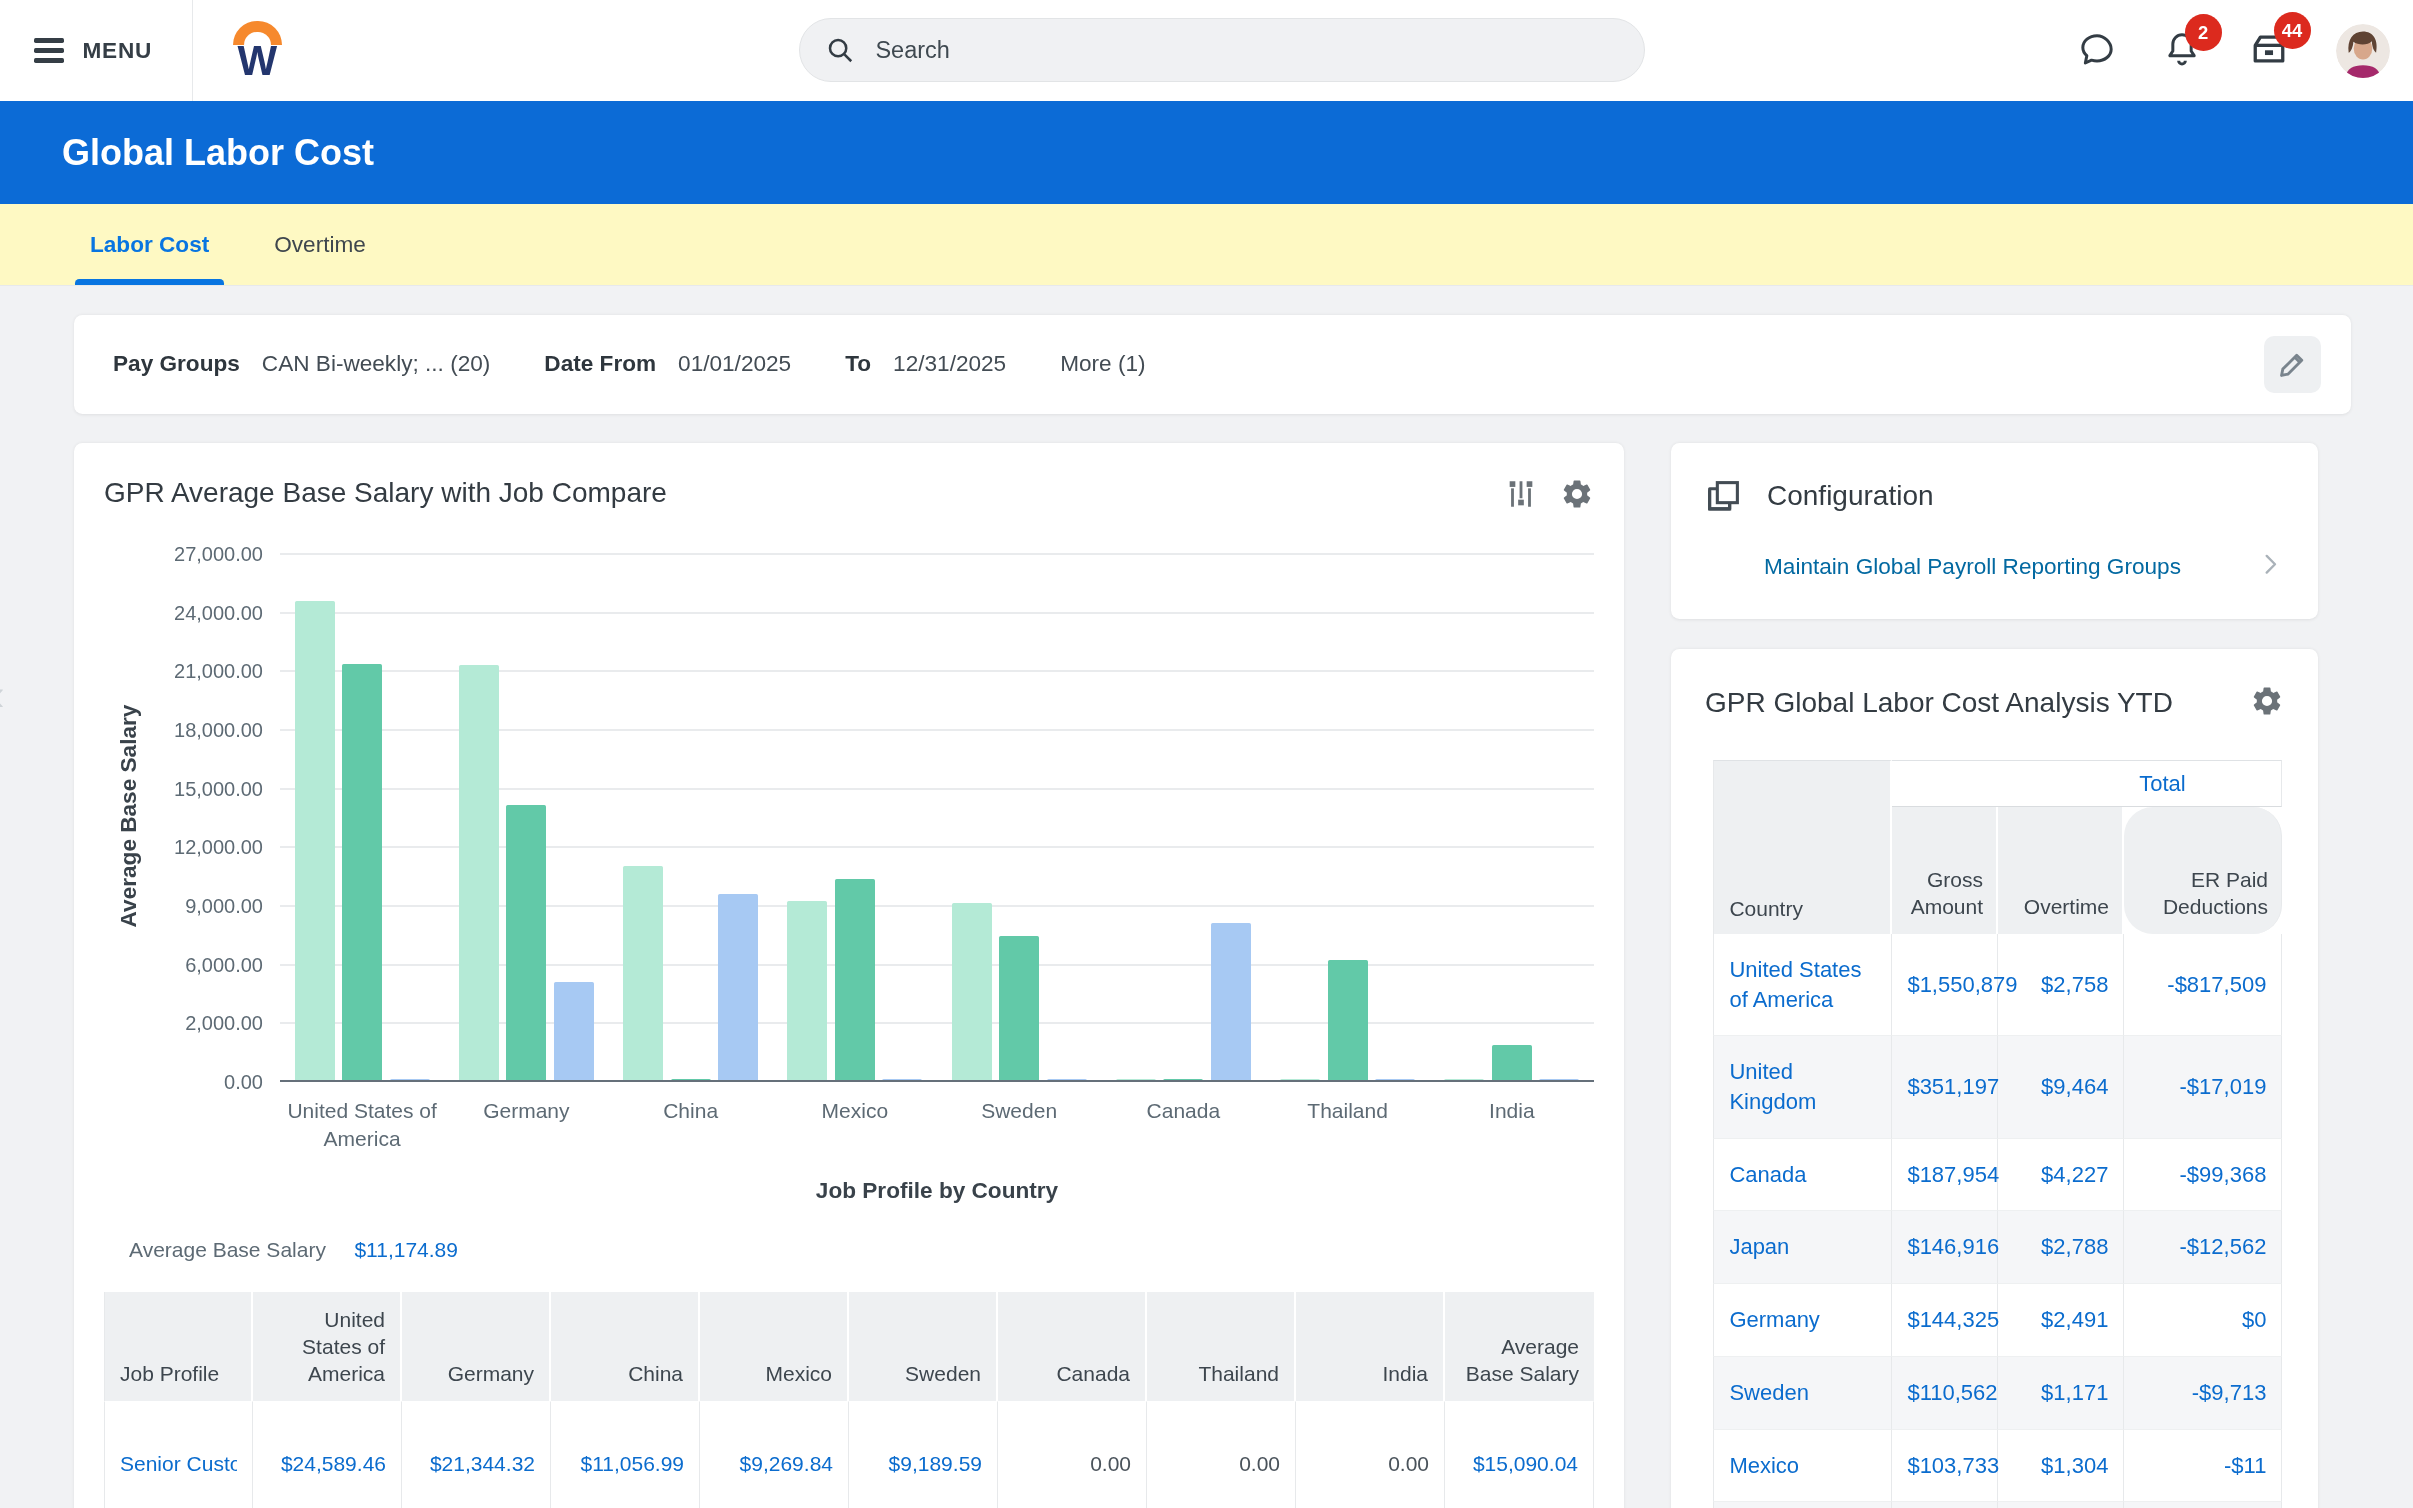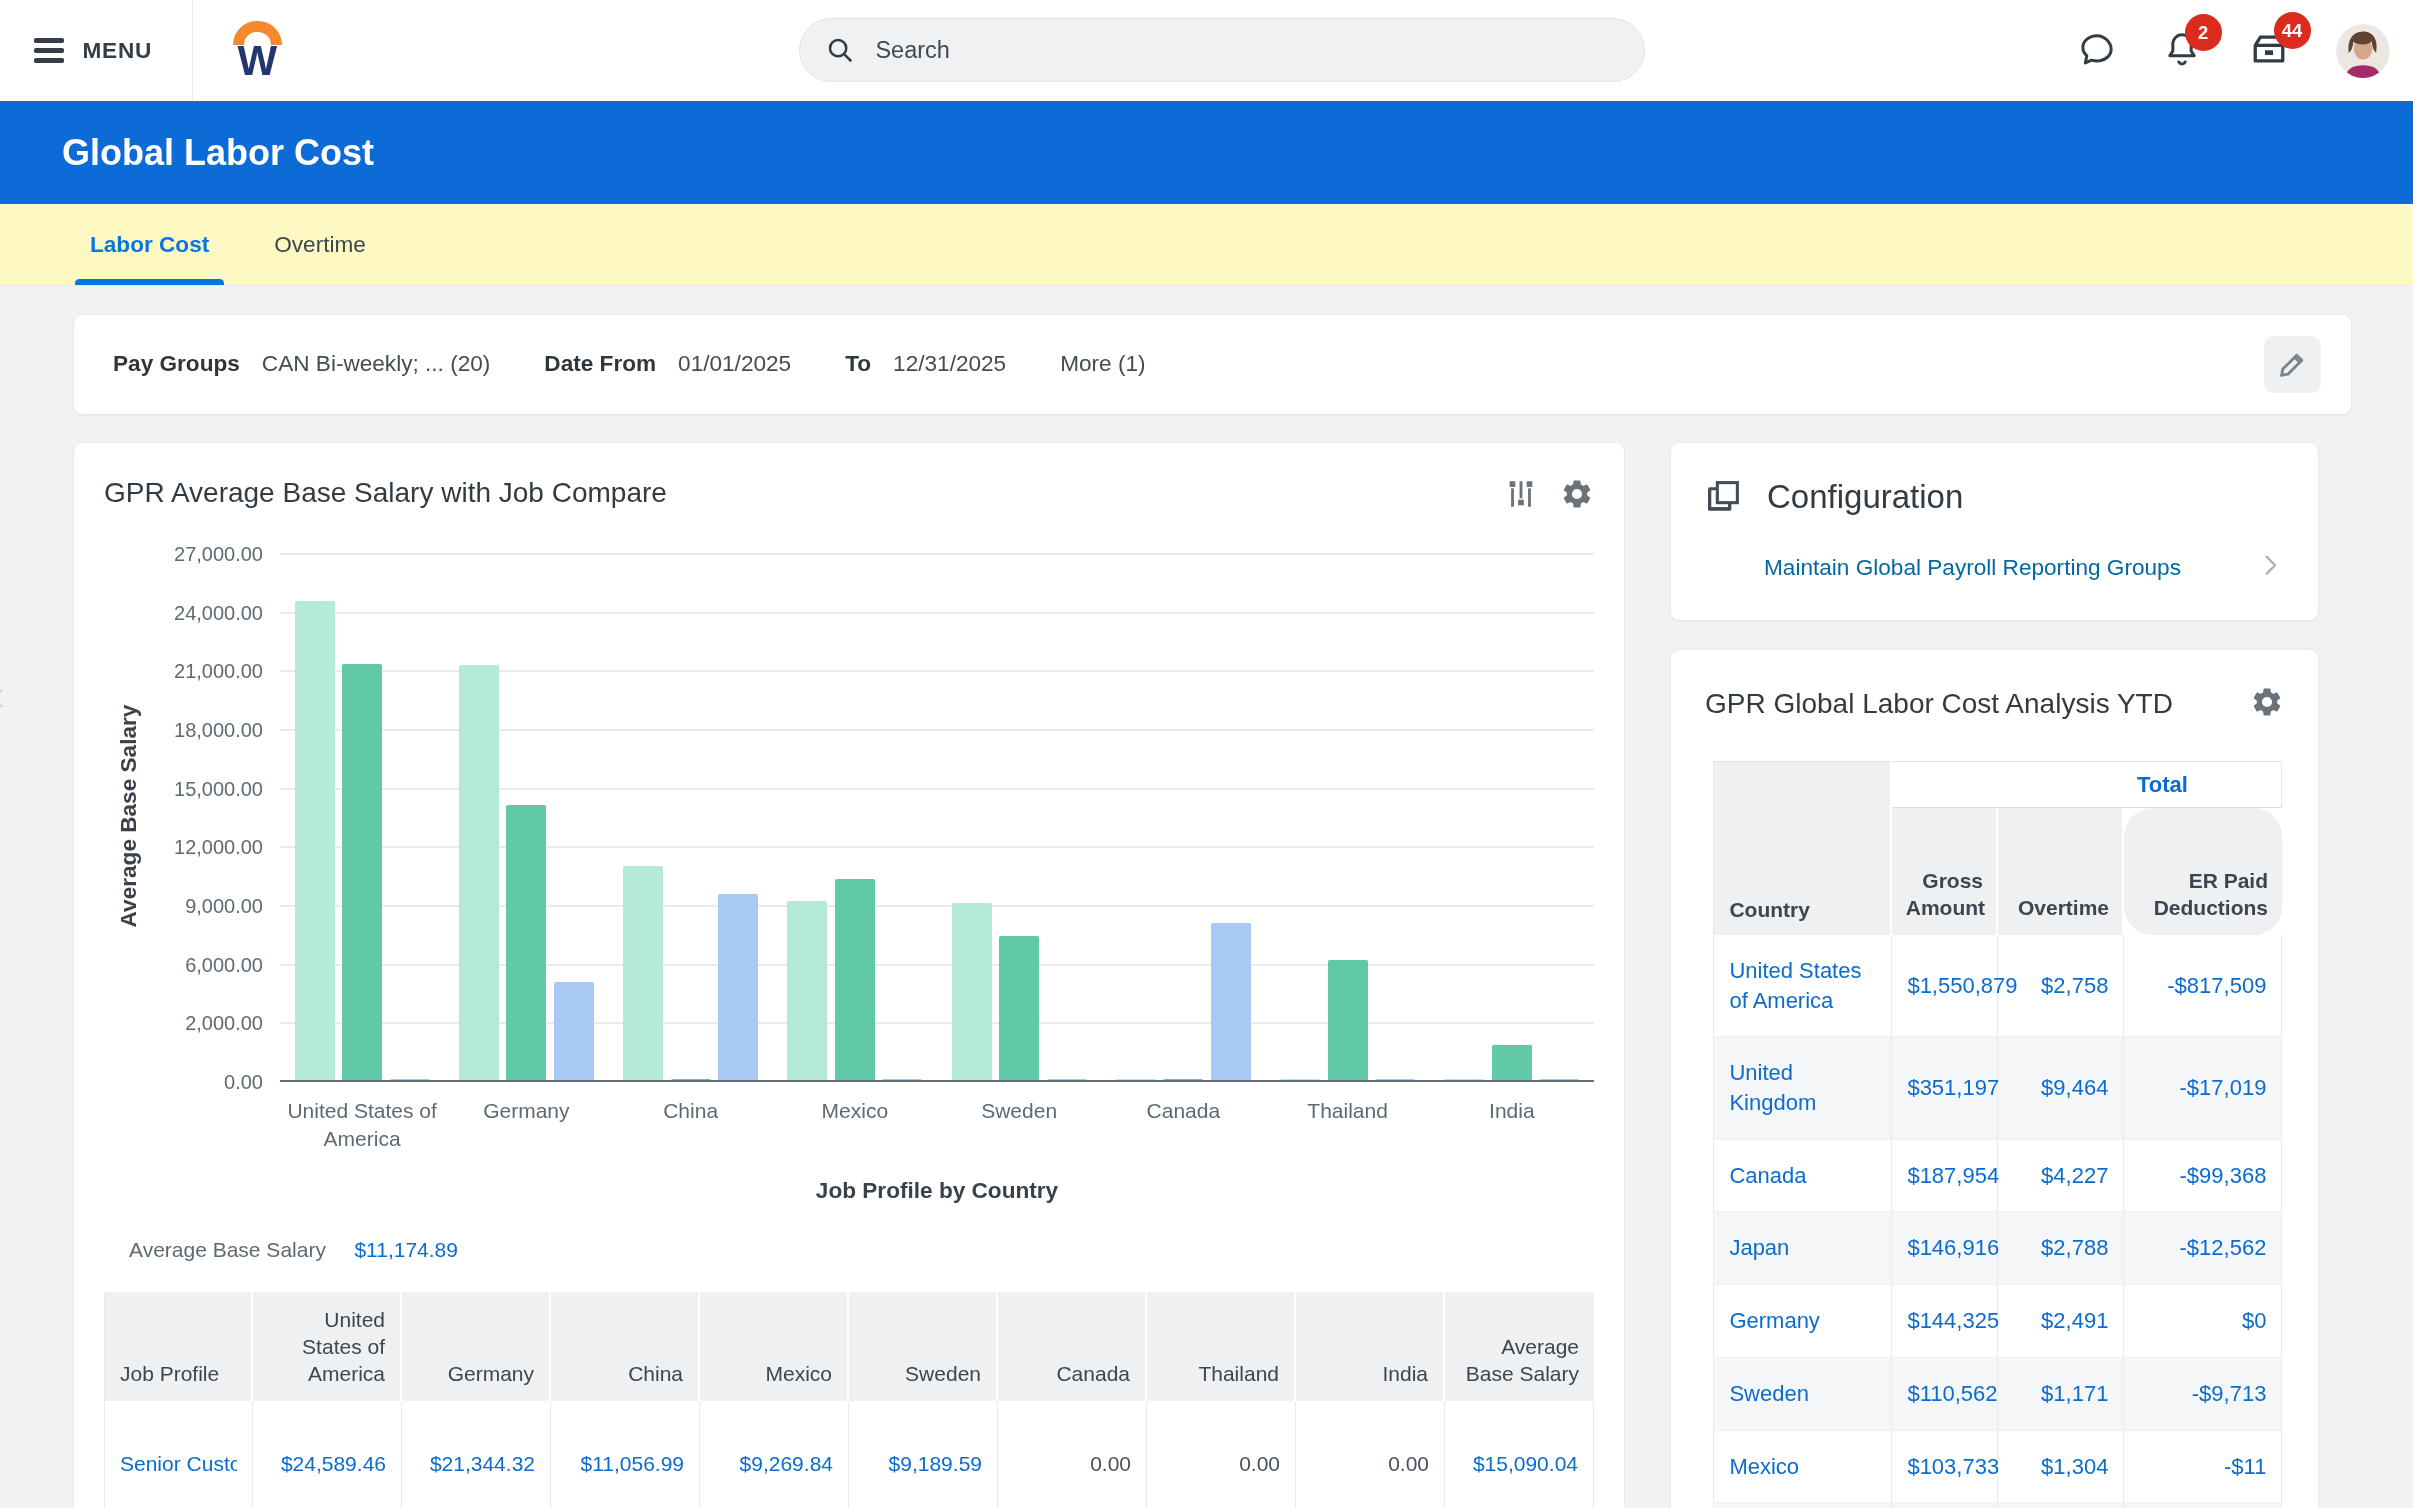--- a/index.html
+++ b/index.html
@@ -79,30 +79,30 @@
   .comparison-table td:first-child{text-align:left;border-left:0.8px solid #e7e9eb;}
   .comparison-table td.link{color:#0b6cce;cursor:pointer;}
   .comparison-table td.plain{color:#4a535b;}
   .profile-cell{color:#0b6cce;cursor:pointer;}
   .clip-line{white-space:nowrap;overflow:hidden;max-width:126px;line-height:1.55;}
 
   
   .right-col{width:659px;display:flex;flex-direction:column;gap:30px;flex:0 0 auto;}
   .config-card{padding:35px 34px;box-sizing:border-box;}
   .config-head{display:flex;align-items:center;gap:25px;color:#434c54;}
-  .config-head h2{margin:0;font-size:33px;font-weight:400;color:#333b42;}
+  .config-head h2{margin:0;font-size:28px;font-weight:400;color:#333b42;}
   .config-link{margin-top:35px;margin-left:59px;display:flex;align-items:center;font-size:22.6px;color:#0369a1;cursor:pointer;gap:16px;}
   .config-link .chev{margin-left:auto;color:#aab2b9;}
 
   .analysis-card{padding:35px 34px 0;box-sizing:border-box;}
   .analysis-head{display:flex;align-items:center;}
   .analysis-head h2{margin:0;font-size:28px;font-weight:400;color:#333b42;}
   .analysis-head .hicon{margin-left:auto;color:#6b7278;cursor:pointer;}
   .analysis-table{margin-top:39px;margin-left:8.4px;width:568px;border-collapse:separate;border-spacing:0;table-layout:fixed;}
-  .analysis-table th{font-weight:700;box-sizing:border-box;}
+  .analysis-table th{font-weight:400;box-sizing:border-box;}
   .th-country{background:#eef0f2;text-align:left;vertical-align:bottom;padding:13.4px 15px;font-size:21px;color:#3d464e;border-right:2.5px solid #fff;border-top:0.8px solid #dfe2e5;border-left:0.8px solid #e7e9eb;cursor:pointer;}
   .th-total{background:#fff;height:47px;font-size:22px;color:#0b6cce;text-align:center;padding:5px 0 5px 151px;border-bottom:1.7px solid #d9dcdf;border-top:0.8px solid #dfe2e5;border-right:0.8px solid #e7e9eb;cursor:pointer;}
   .th-sub{background:#eef0f2;height:127px;vertical-align:bottom;text-align:right;padding:13.4px 13.4px;font-size:21px;color:#3d464e;border-right:2.5px solid #fff;line-height:1.3;cursor:pointer;}
   .th-sub:last-child{border-right:0.8px solid #e7e9eb;border-radius:29px;}
   .analysis-table td{font-size:22px;color:#0b6cce;padding:21px 15px;line-height:1.35;border-bottom:1.7px solid #eef0f1;border-right:0.8px solid #e7e9eb;vertical-align:middle;box-sizing:border-box;cursor:pointer;}
   .analysis-table td:first-child{border-left:0.8px solid #e7e9eb;}
   .analysis-table td.num{text-align:right;}
   .analysis-table tbody tr:nth-child(even) td{background:#f5f6f8;}
 
   .left-peek{position:absolute;left:-10px;top:670px;font-size:44px;color:#cfd4d8;cursor:pointer;}

